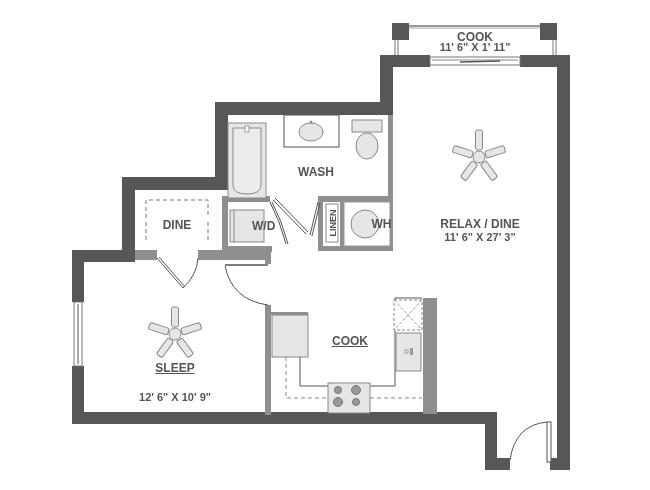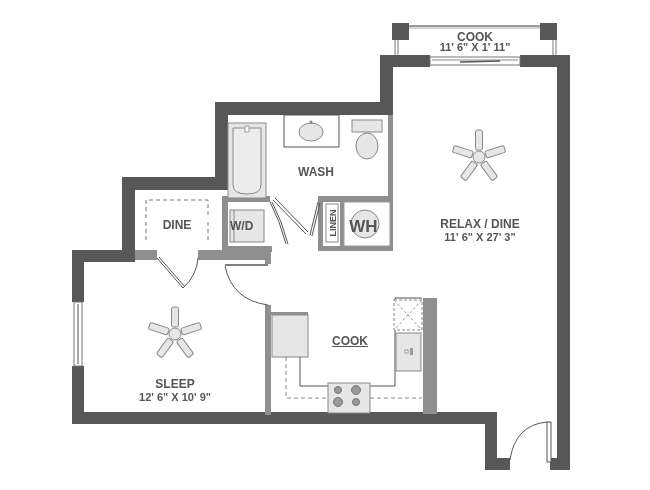--- a/index.html
+++ b/index.html
@@ -215,22 +215,22 @@
 <div class="label room-name" style="left:430px; top:30px; width:90px;">COOK</div>
 <div class="label room-dim" style="left:420px; top:41px; width:110px;">11' 6" X 1' 11"</div>
 
 <div class="label room-name" style="left:420px; top:217px; width:120px;">RELAX / DINE</div>
 <div class="label room-dim" style="left:420px; top:231px; width:120px;">11' 6" X 27' 3"</div>
 
 <div class="label room-name" style="left:286px; top:165px; width:60px;text-align:center;">WASH</div>
 
 <div class="label room-name" style="left:146px; top:218px; width:62px;">DINE</div>
 
-<div class="label small" style="left:230px; top:219px; width:18px; font-size:12px;">W/D</div>
+<div class="label small" style="left:230px; top:219px; width:18px; font-size:12px;padding-left:22px;">W/D</div>
 
 <div class="label small" style="left:313px; top:218px; width:40px; font-size:9px; transform:rotate(-90deg);">LINEN</div>
 
-<div class="label small" style="left:347px; top:217px; width:33px; font-size:17px;">WH</div>
-
-<div class="label room-name" style="left:125px; top:377px; width:100px;">SLEEP</div>
+<div class="label small" style="left:365px; top:217px; width:33px; font-size:12px;">WH</div>
+
+<div class="label room-name" style="left:125px; top:361px; width:100px;text-decoration:underline;">SLEEP</div>
 <div class="label room-dim" style="left:120px; top:391px; width:110px;">12' 6" X 10' 9"</div>
 
 <div class="label room-name" style="left:325px; top:334px; width:50px;text-decoration:underline;">COOK</div>
 
 </body></html>

